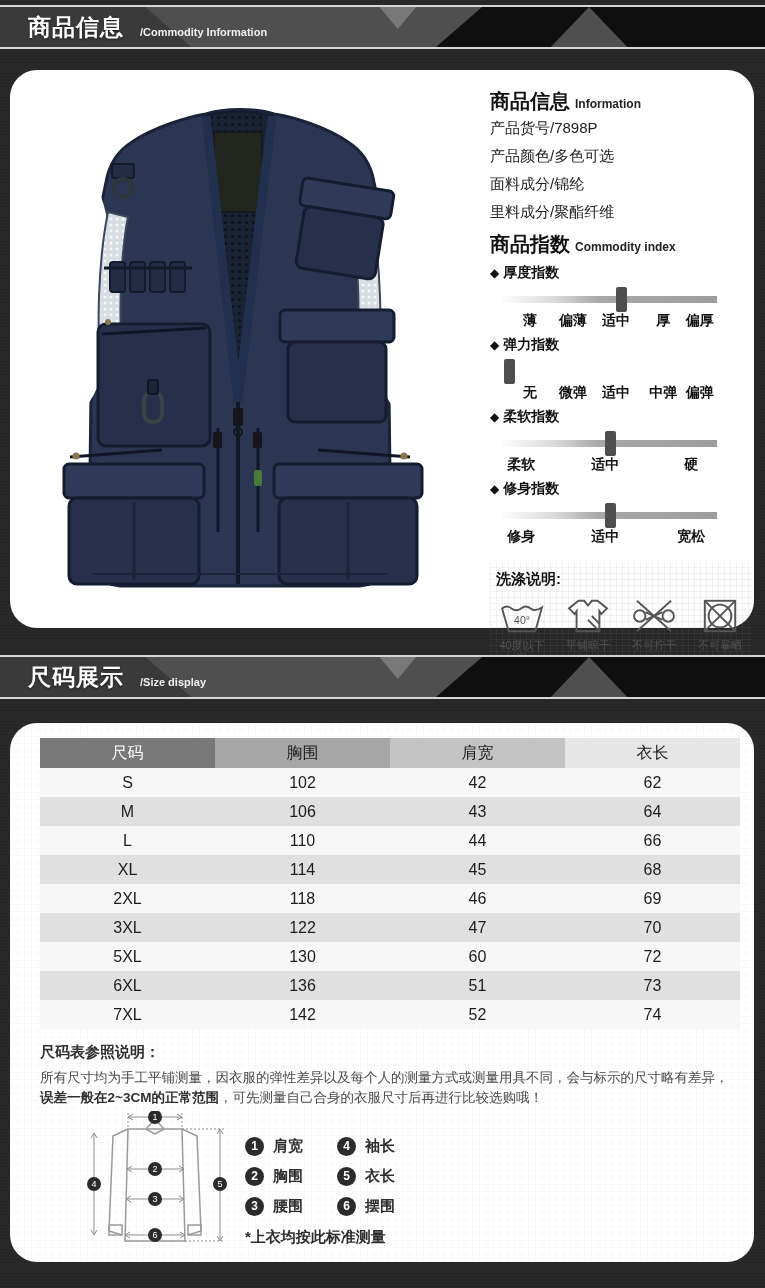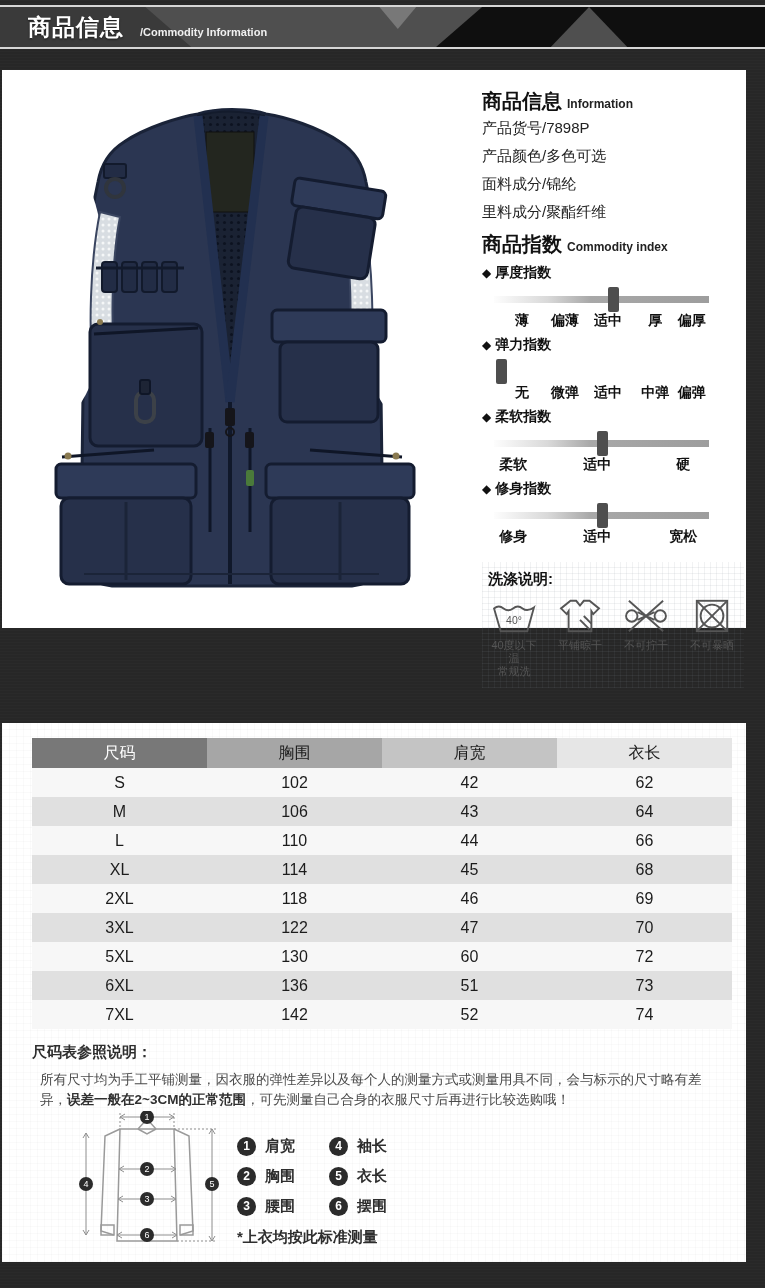--- a/index.html
+++ b/index.html
@@ -19,21 +19,21 @@
   .shape-left{left:0;width:25%;background:#3a3a3a;clip-path:polygon(0 0,76% 0,100% 100%,0 100%);}
   .shape-tri-light{left:49%;width:6%;background:#787878;clip-path:polygon(10% 0,90% 0,50% 55%);}
   .shape-right{left:57%;width:43%;background:#0f0f0f;clip-path:polygon(14% 0,100% 0,100% 100%,0 100%);}
   .shape-notch{left:72%;width:10%;background:#4f4f4f;clip-path:polygon(0 100%,50% 0,100% 100%);}
   .banner-text{position:absolute;left:28px;top:0;height:100%;display:flex;align-items:center;z-index:3;}
   .banner-title{color:#ffffff;font-size:23px;font-weight:bold;letter-spacing:1px;text-shadow:0 1px 2px rgba(0,0,0,.6);}
   .banner-sub{color:#f0f0f0;font-size:11px;font-weight:bold;margin-left:16px;margin-top:10px;}
   #banner-commodity{top:5px;}
   #banner-size{top:655px;}
   
-  .panel{position:absolute;left:2px;width:744px;background:#ffffff;}
+  .panel{position:absolute;left:10px;width:744px;background:#ffffff;border-radius:27px;}
   #panel-product{top:70px;height:558px;}
   #panel-size{
     top:723px;height:539px;
     background-image:
       repeating-linear-gradient(0deg, rgba(0,0,0,0.02) 0 1px, transparent 1px 7px),
       repeating-linear-gradient(90deg, rgba(0,0,0,0.02) 0 1px, transparent 1px 7px);
   }
   
   .vest-area{position:absolute;left:2px;top:2px;width:460px;height:552px;}
   
@@ -78,21 +78,21 @@
   .size-table td{height:27px;font-size:16px;color:#1c1c1c;}
   .th-c0{background:#787878;color:#ffffff;}
   .th-c1{background:#a6a6a6;color:#1c1c1c;}
   .th-c2{background:#c4c4c4;color:#1c1c1c;}
   .th-c3{background:#e6e6e6;color:#1c1c1c;}
   .size-table tbody tr:nth-child(odd){background:#f7f7f7;}
   .size-table tbody tr:nth-child(even){background:#e0e0e0;}
   
   .note{position:absolute;left:30px;top:320px;width:695px;}
   .note-title{font-size:15px;font-weight:bold;color:#2e2e2e;margin:0 0 6px 0;}
-  .note-body{font-size:13.5px;color:#4a4a4a;line-height:20px;margin:8px;}
+  .note-body{font-size:13.5px;color:#4a4a4a;line-height:20px;margin:0;}
   .note-body b{color:#303030;}
   
   .diagram{position:absolute;left:62px;top:388px;width:170px;height:148px;}
   .legend{position:absolute;left:235px;top:408px;display:grid;grid-template-rows:repeat(3,30px);grid-auto-flow:column;grid-template-columns:92px 92px;align-items:center;}
   .leg-item{display:flex;align-items:center;gap:9px;}
   .leg-badge{width:19px;height:19px;border-radius:50%;background:#2b2b2b;color:#fff;font-size:12px;font-weight:bold;display:flex;align-items:center;justify-content:center;}
   .leg-label{font-size:15px;color:#2e2e2e;font-weight:bold;}
   .foot-note{position:absolute;left:235px;top:505px;font-size:15px;font-weight:bold;color:#2e2e2e;}
 </style>
 </head>
@@ -314,20 +314,30 @@
               <line x1="8" y1="4" x2="40" y2="36" stroke="#555" stroke-width="2"></line>
               <line x1="40" y1="4" x2="8" y2="36" stroke="#555" stroke-width="2"></line>
             </svg>
             <span class="wash-cap">不可暴晒</span>
           </div>
         </div>
       </div>
     </div>
   </section>
 
+  <header class="banner" id="banner-size">
+    <div class="shape shape-left"></div>
+    <div class="shape shape-tri-light"></div>
+    <div class="shape shape-right"></div>
+    <div class="shape shape-notch"></div>
+    <div class="banner-text">
+      <span class="banner-title">尺码展示</span>
+      <span class="banner-sub">/Size display</span>
+    </div>
+  </header>
 
   <section class="panel" id="panel-size">
 
     <table class="size-table">
       <thead>
         <tr>
           <th class="th-c0">尺码</th>
           <th class="th-c1">胸围</th>
           <th class="th-c2">肩宽</th>
           <th class="th-c3">衣长</th>

